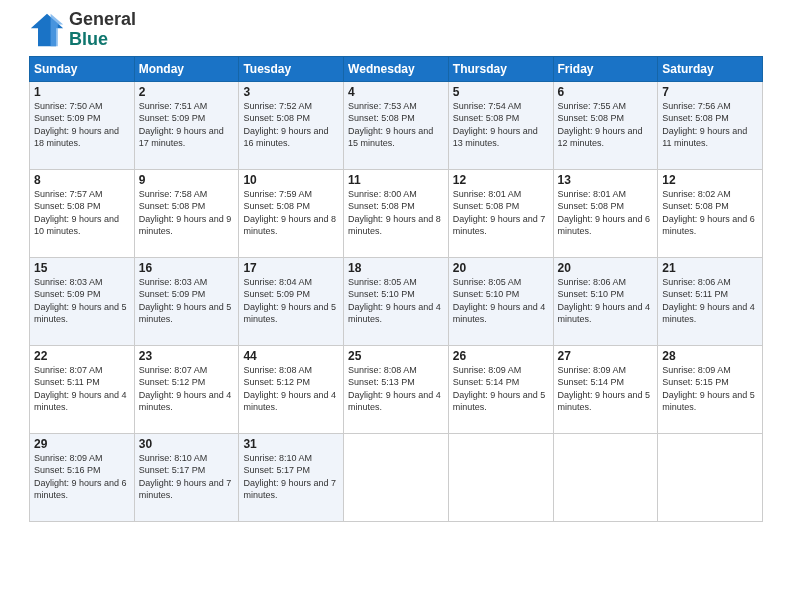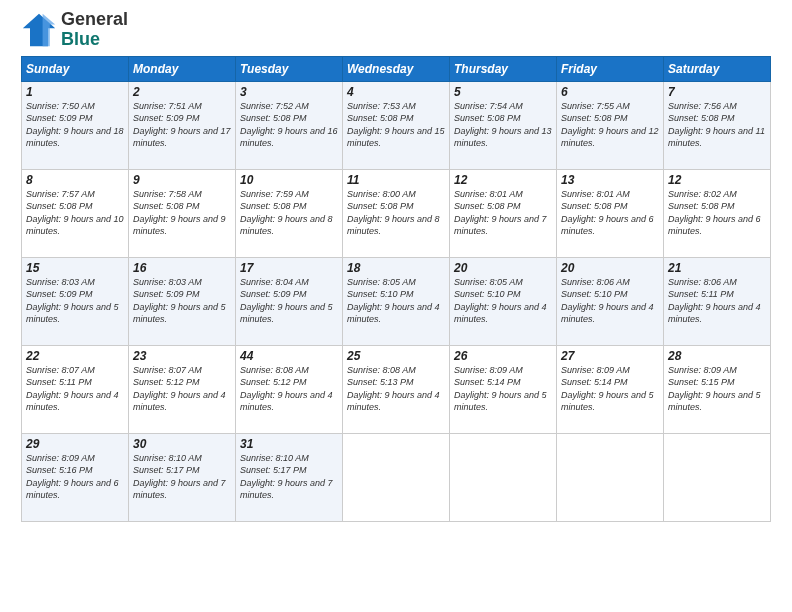--- a/index.html
+++ b/index.html
@@ -6,21 +6,21 @@
     body {
       width: 792px;
       height: 612px;
       font-family: Arial, sans-serif;
       background: #fff;
       overflow: hidden;
     }
     .page {
       width: 792px;
       height: 612px;
-      padding: 10px 21px;
+      padding: 10px 29px;
     }
     .header {
       display: flex;
       justify-content: space-between;
       align-items: flex-start;
       margin-bottom: 6px;
     }
     .logo {
       display: flex;
       align-items: center;
@@ -46,21 +46,20 @@
       color: #333;
     }
     .location {
       font-size: 13px;
       color: #555;
     }
     .calendar {
       width: 100%;
       border-collapse: collapse;
       table-layout: fixed;
-      font-style: italic;
     }
     .calendar thead th {
       background: #1a73c6;
       color: #fff;
       font-size: 12px;
       font-weight: bold;
       padding: 5px 4px;
       text-align: left;
       border: 1px solid #1565a8;
     }

